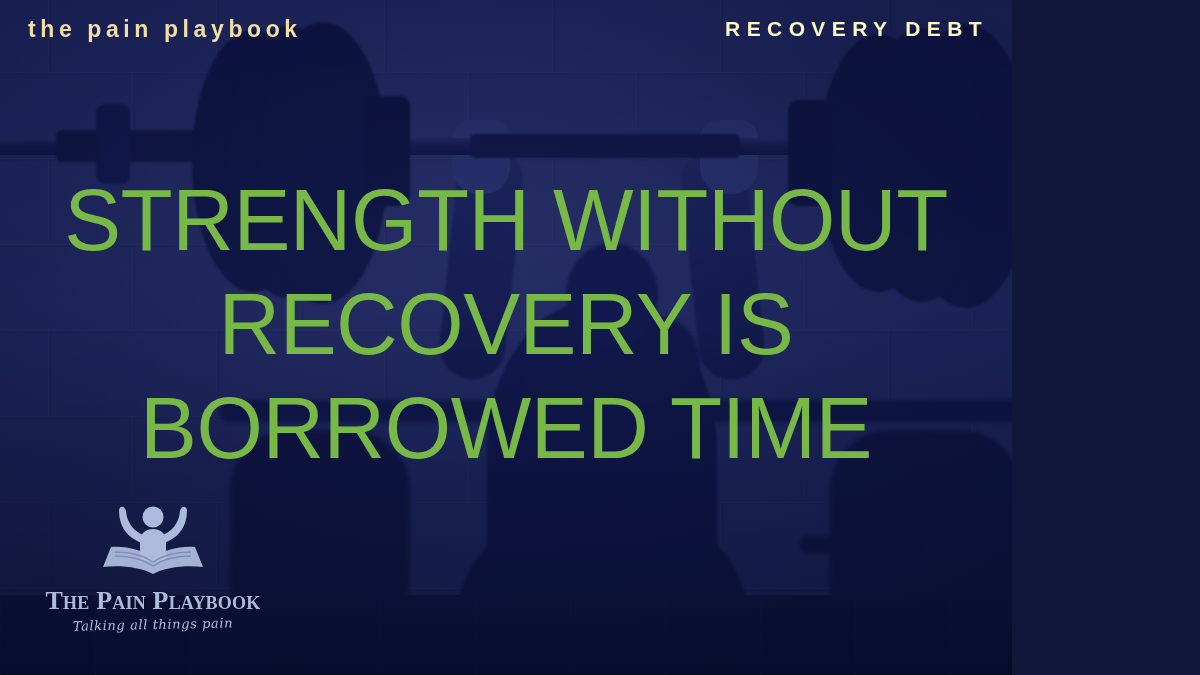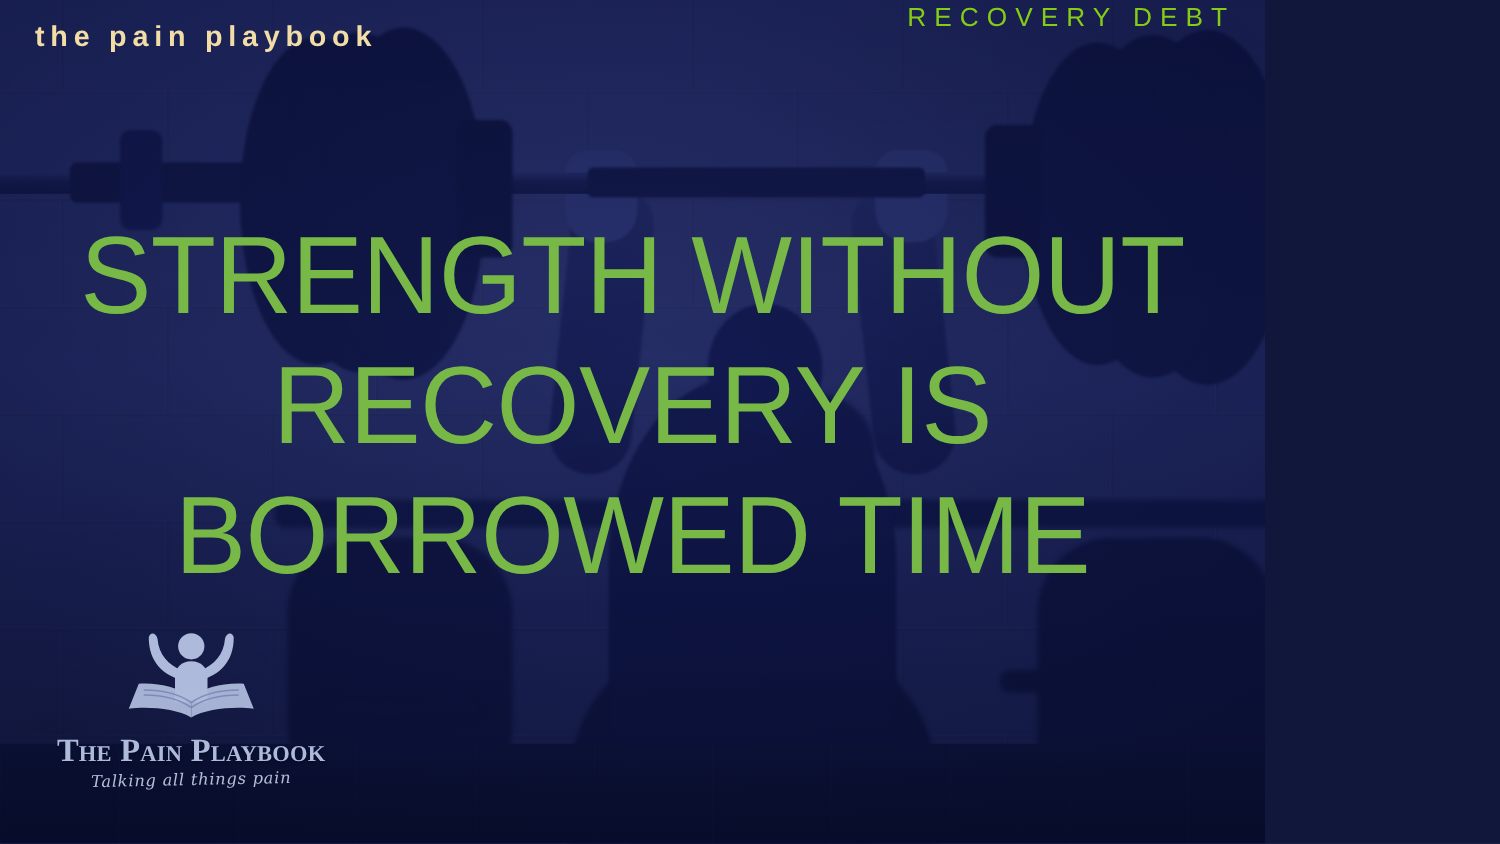--- a/index.html
+++ b/index.html
@@ -271,25 +271,25 @@
     left: 28px; top: 16px;
     font-size: 23px;
     font-weight: 700;
     letter-spacing: 4.6px;
     color: #f2dda6;
     text-transform: lowercase;
     white-space: nowrap;
   }
   .eyebrow {
     position: absolute;
-    right: 24px; top: 3px;
+    right: 24px; top: 17px;
     font-size: 21px;
-    font-weight: 400;
+    font-weight: 700;
     letter-spacing: 6.4px;
-    color: #84cc16;
+    color: #fef9c3;
     text-transform: uppercase;
     white-space: nowrap;
   }
 
   .headline {
     position: absolute;
     left: 0; right: 0;
     top: 168px;
     text-align: center;
     color: #77b846;

